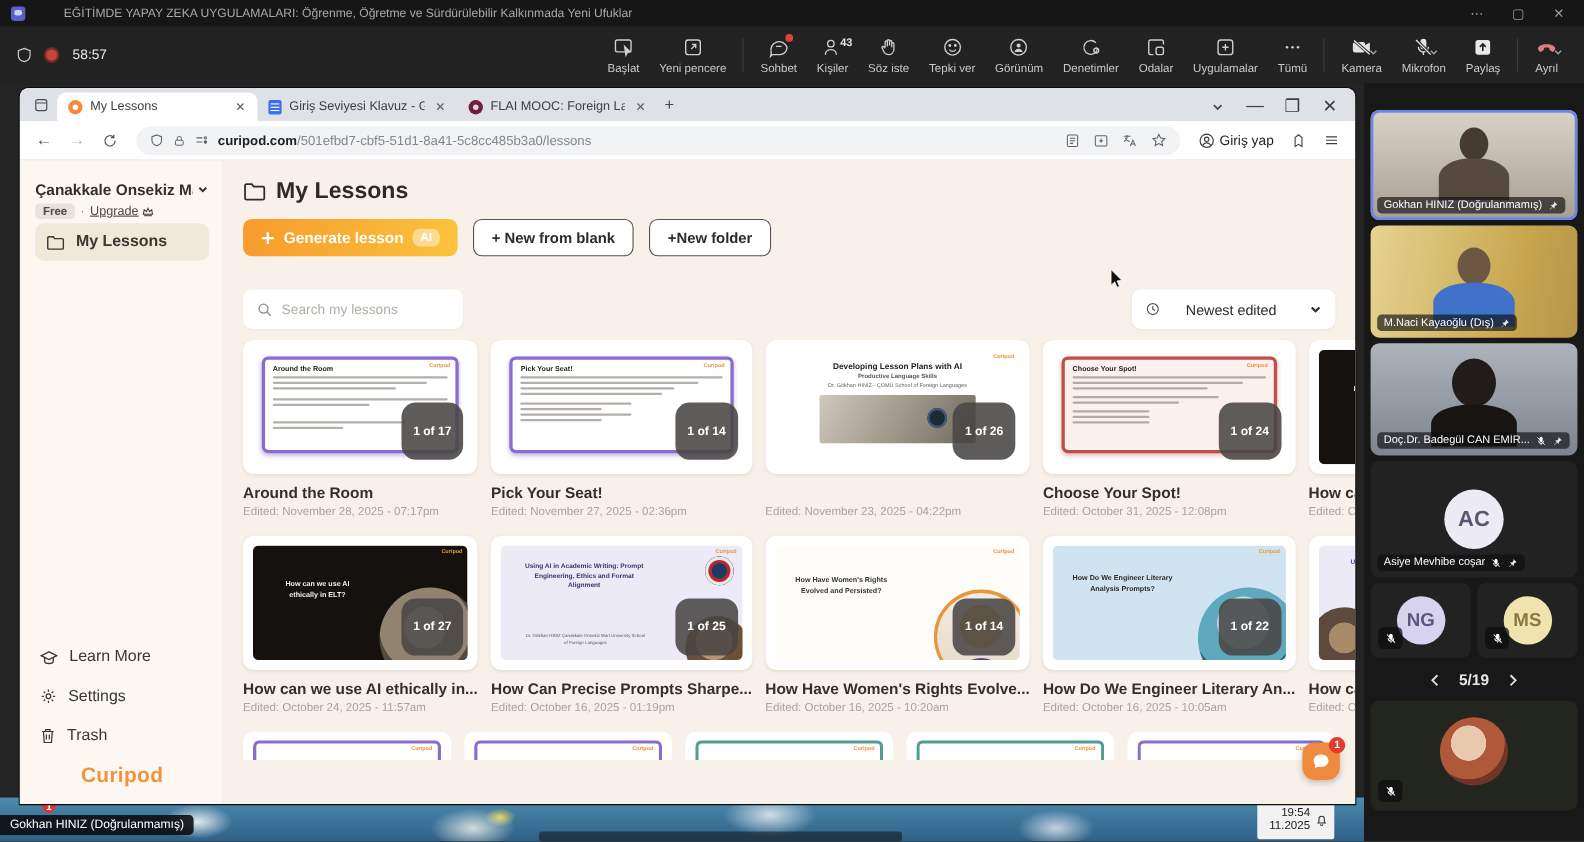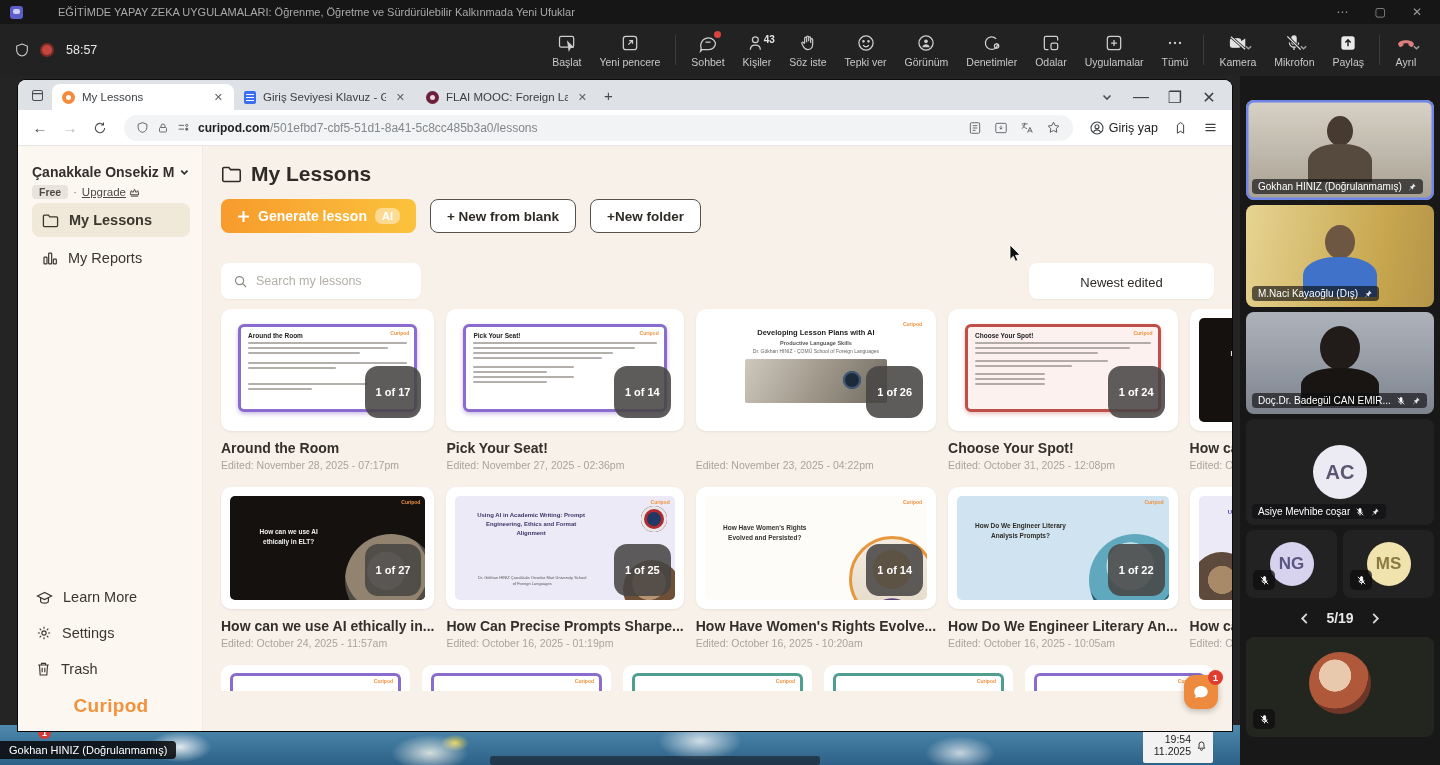--- a/index.html
+++ b/index.html
@@ -110,21 +110,21 @@
   .ai-pill { background:rgba(255,255,255,.45); color:#fff; font-size:11px; font-weight:bold; border-radius:7px; padding:2px 7px;}
   .ghost-btn { background:#fff; border:1.5px solid #55524c; border-radius:8px; color:#2e2b26;
     font-size:13.5px; font-weight:bold; height:34px; padding:0 16px; cursor:pointer;}
   .filterrow { display:flex; align-items:center; margin-top:30px; }
   .searchbox { width:200px; height:36px; background:#fff; border-radius:8px; display:flex; align-items:center;
     gap:8px; padding:0 12px; box-shadow:0 1px 2px rgba(0,0,0,.04); }
   .searchbox input { border:none; outline:none; font-size:12.5px; color:#333; width:140px; background:transparent;
     font-family:"Liberation Sans",sans-serif;}
   .searchbox input::placeholder { color:#b3afa7; }
   .sortdd { margin-left:auto; width:185px; height:36px; background:#fff; border-radius:8px; display:flex;
-    align-items:center; gap:12px; padding:0 12px; box-shadow:0 1px 2px rgba(0,0,0,.05); cursor:pointer;flex-direction:column;}
+    align-items:center; gap:23px; padding:12px 12px; box-shadow:0 1px 2px rgba(0,0,0,.05); cursor:pointer;}
   .sortdd span{ font-size:13px; color:#2e2b26; flex:1;}
   .seclabel { margin-top:22px; font-size:12px; font-weight:bold; color:#3f3d38; letter-spacing:.5px;}
   .cursor-arrow{ position:absolute; left:806px; top:98px; z-index:40; pointer-events:none;}
 
   .grid { display:grid; grid-template-columns:repeat(5,1fr); column-gap:12px; row-gap:16px; margin-top:10px;}
   .cell {}
   .lcard { background:#fff; border-radius:10px; padding:9px; box-shadow:0 1px 3px rgba(0,0,0,.07); position:relative; cursor:pointer;}
   .thumb { height:104px; border-radius:5px; position:relative; overflow:hidden; }
   .wm { position:absolute; top:3px; right:5px; font-size:5px; font-weight:bold; color:#f0923e; z-index:3;}
   .nofpill { position:absolute; right:4px; bottom:4px; background:rgba(72,70,68,.88); color:#fff;
@@ -519,28 +519,20 @@
                   <path d="M3 16l1.5-9L9 11l3-7 3 7 4.5-4L21 16zM4 19h16"></path>
                 </svg>
             </a>
           </div>
           <div class="navitem active">
             <svg width="17" height="15" viewBox="0 0 24 20" fill="none" stroke="#3a372f" stroke-width="1.8">
                 <path d="M2 17V4a1.5 1.5 0 0 1 1.5-1.5H9l2 2.5h9.5A1.5 1.5 0 0 1 22 6.5V17a1.5 1.5 0 0 1-1.5 1.5h-17A1.5 1.5 0 0 1 2 17z"></path>
               </svg>
             <span>My Lessons</span>
           </div>
-          <div class="navitem">
-            <svg width="16" height="15" viewBox="0 0 24 22" fill="none" stroke="#3a372f" stroke-width="1.8">
-                <rect x="3" y="9" width="4.5" height="10" rx="1"></rect>
-                <rect x="10" y="3" width="4.5" height="16" rx="1"></rect>
-                <rect x="17" y="12" width="4.5" height="7" rx="1"></rect>
-              </svg>
-            <span>My Reports</span>
-          </div>
           <div class="sb-bottom">
             <div class="navitem">
               <svg width="17" height="15" viewBox="0 0 24 20" fill="none" stroke="#3a372f" stroke-width="1.7">
                   <path d="M12 3L2 8l10 5 10-5z"></path>
                   <path d="M6.5 10.5V15c0 1.6 2.5 3 5.5 3s5.5-1.4 5.5-3v-4.5"></path>
                 </svg>
               <span>Learn More</span>
             </div>
             <div class="navitem">
               <svg width="16" height="16" viewBox="0 0 24 24" fill="none" stroke="#3a372f" stroke-width="1.7">

